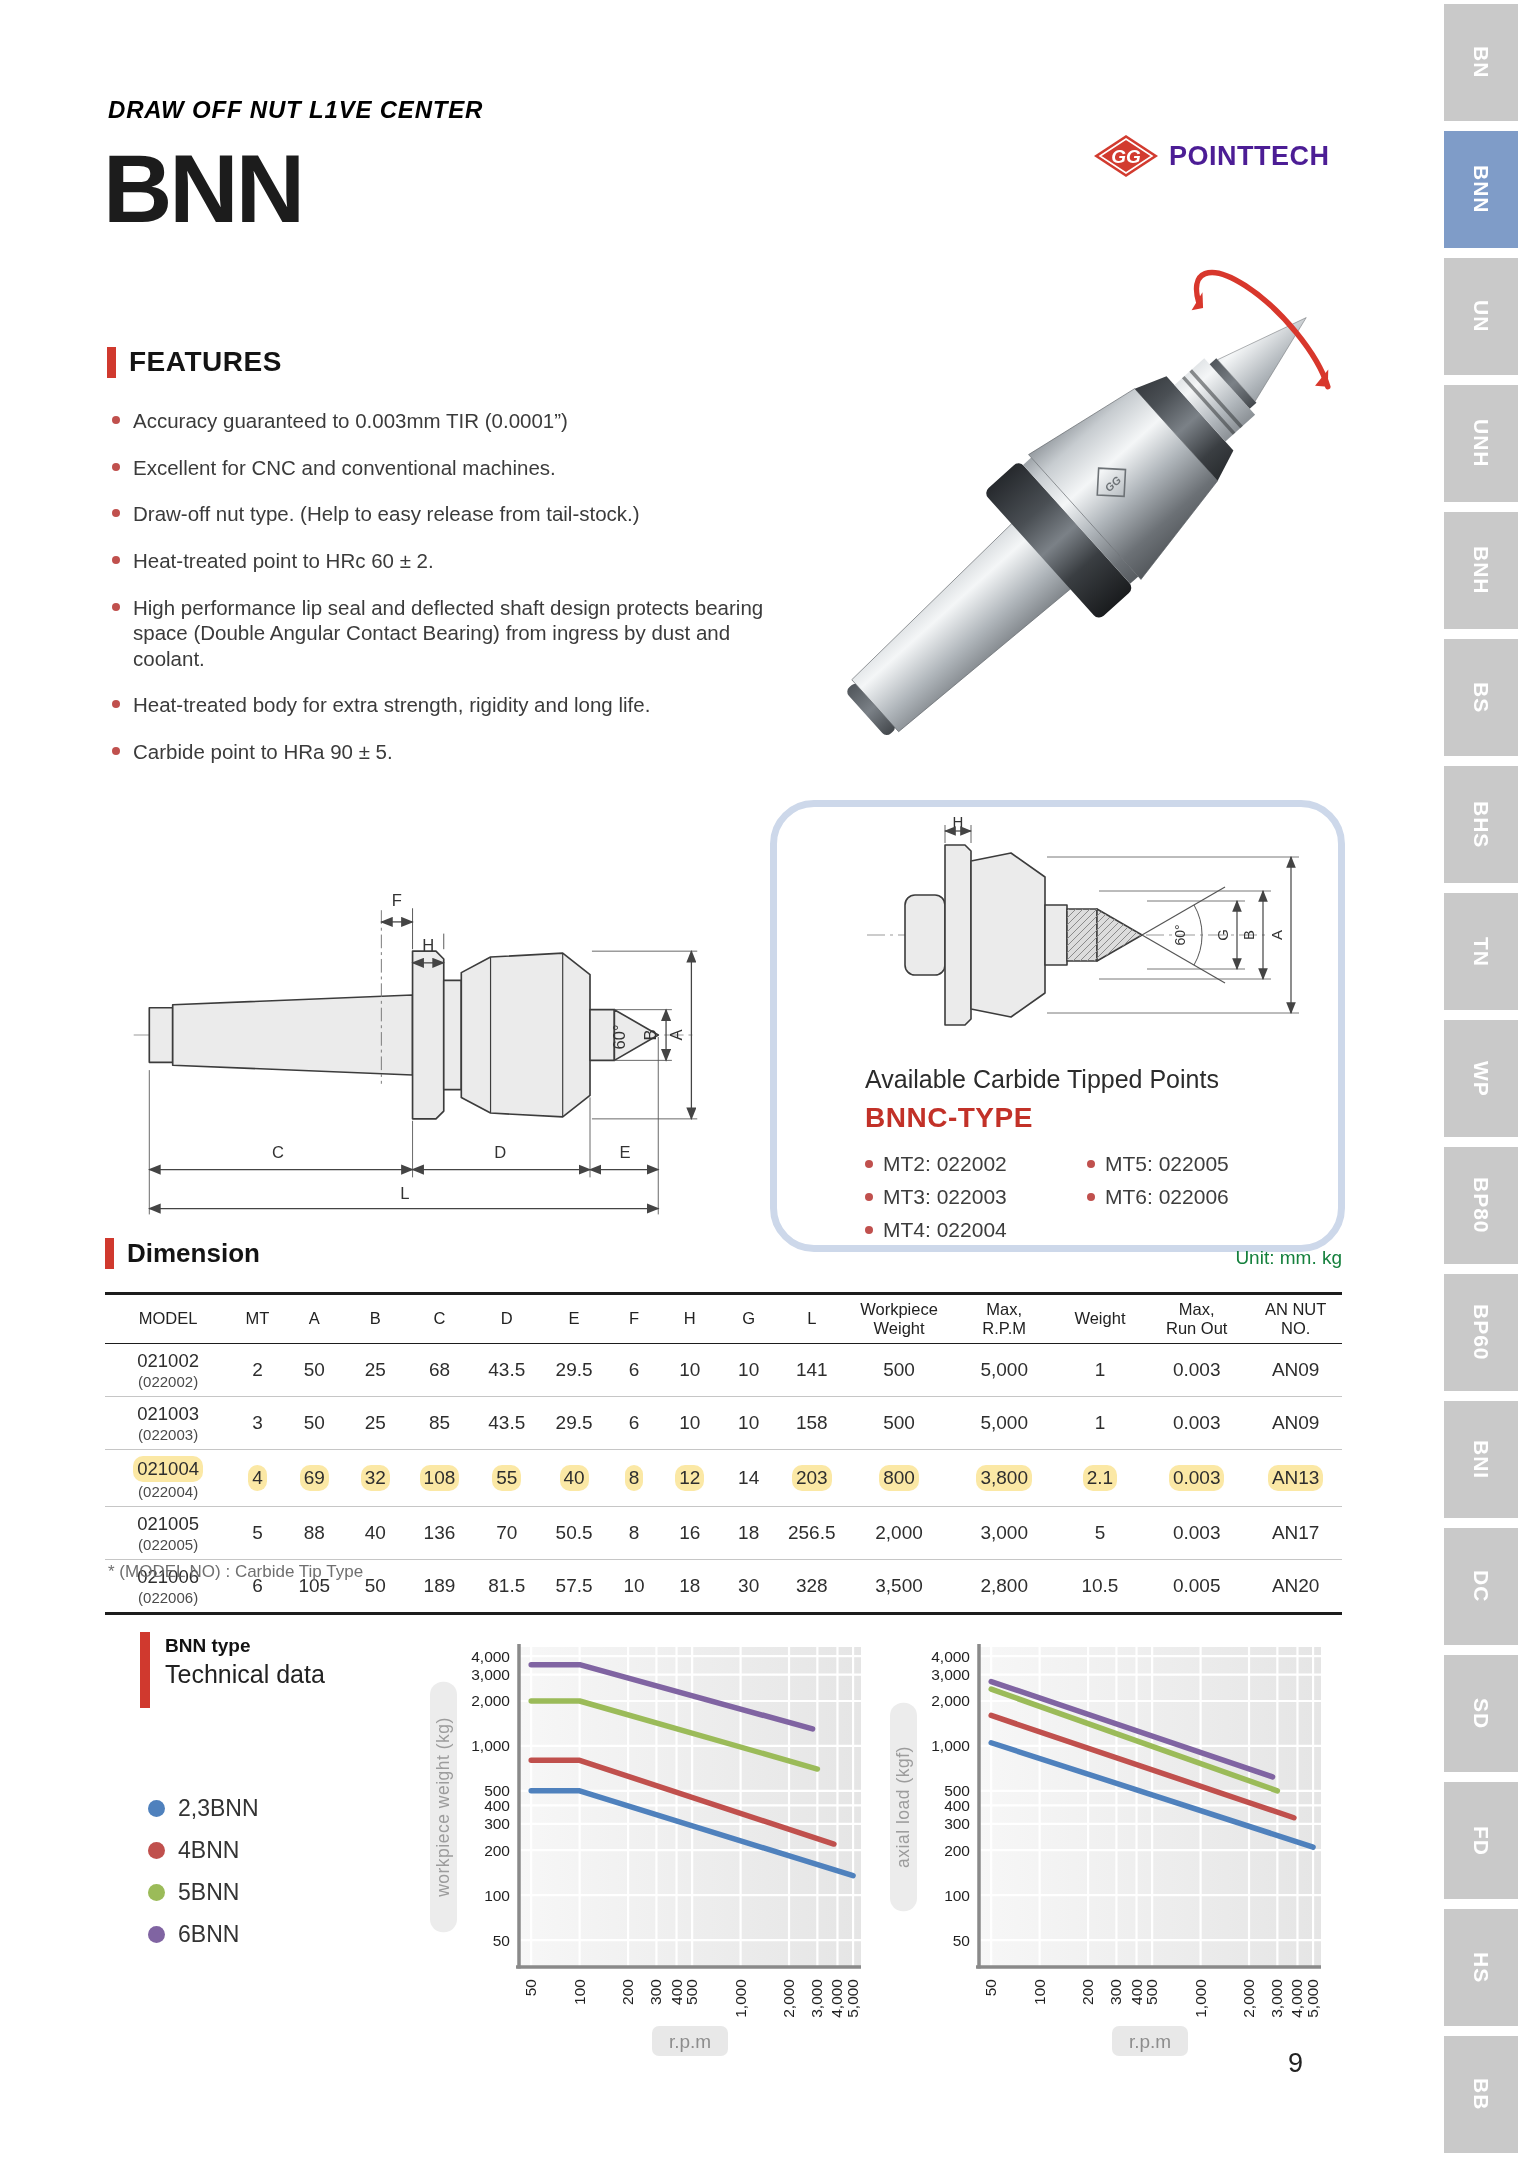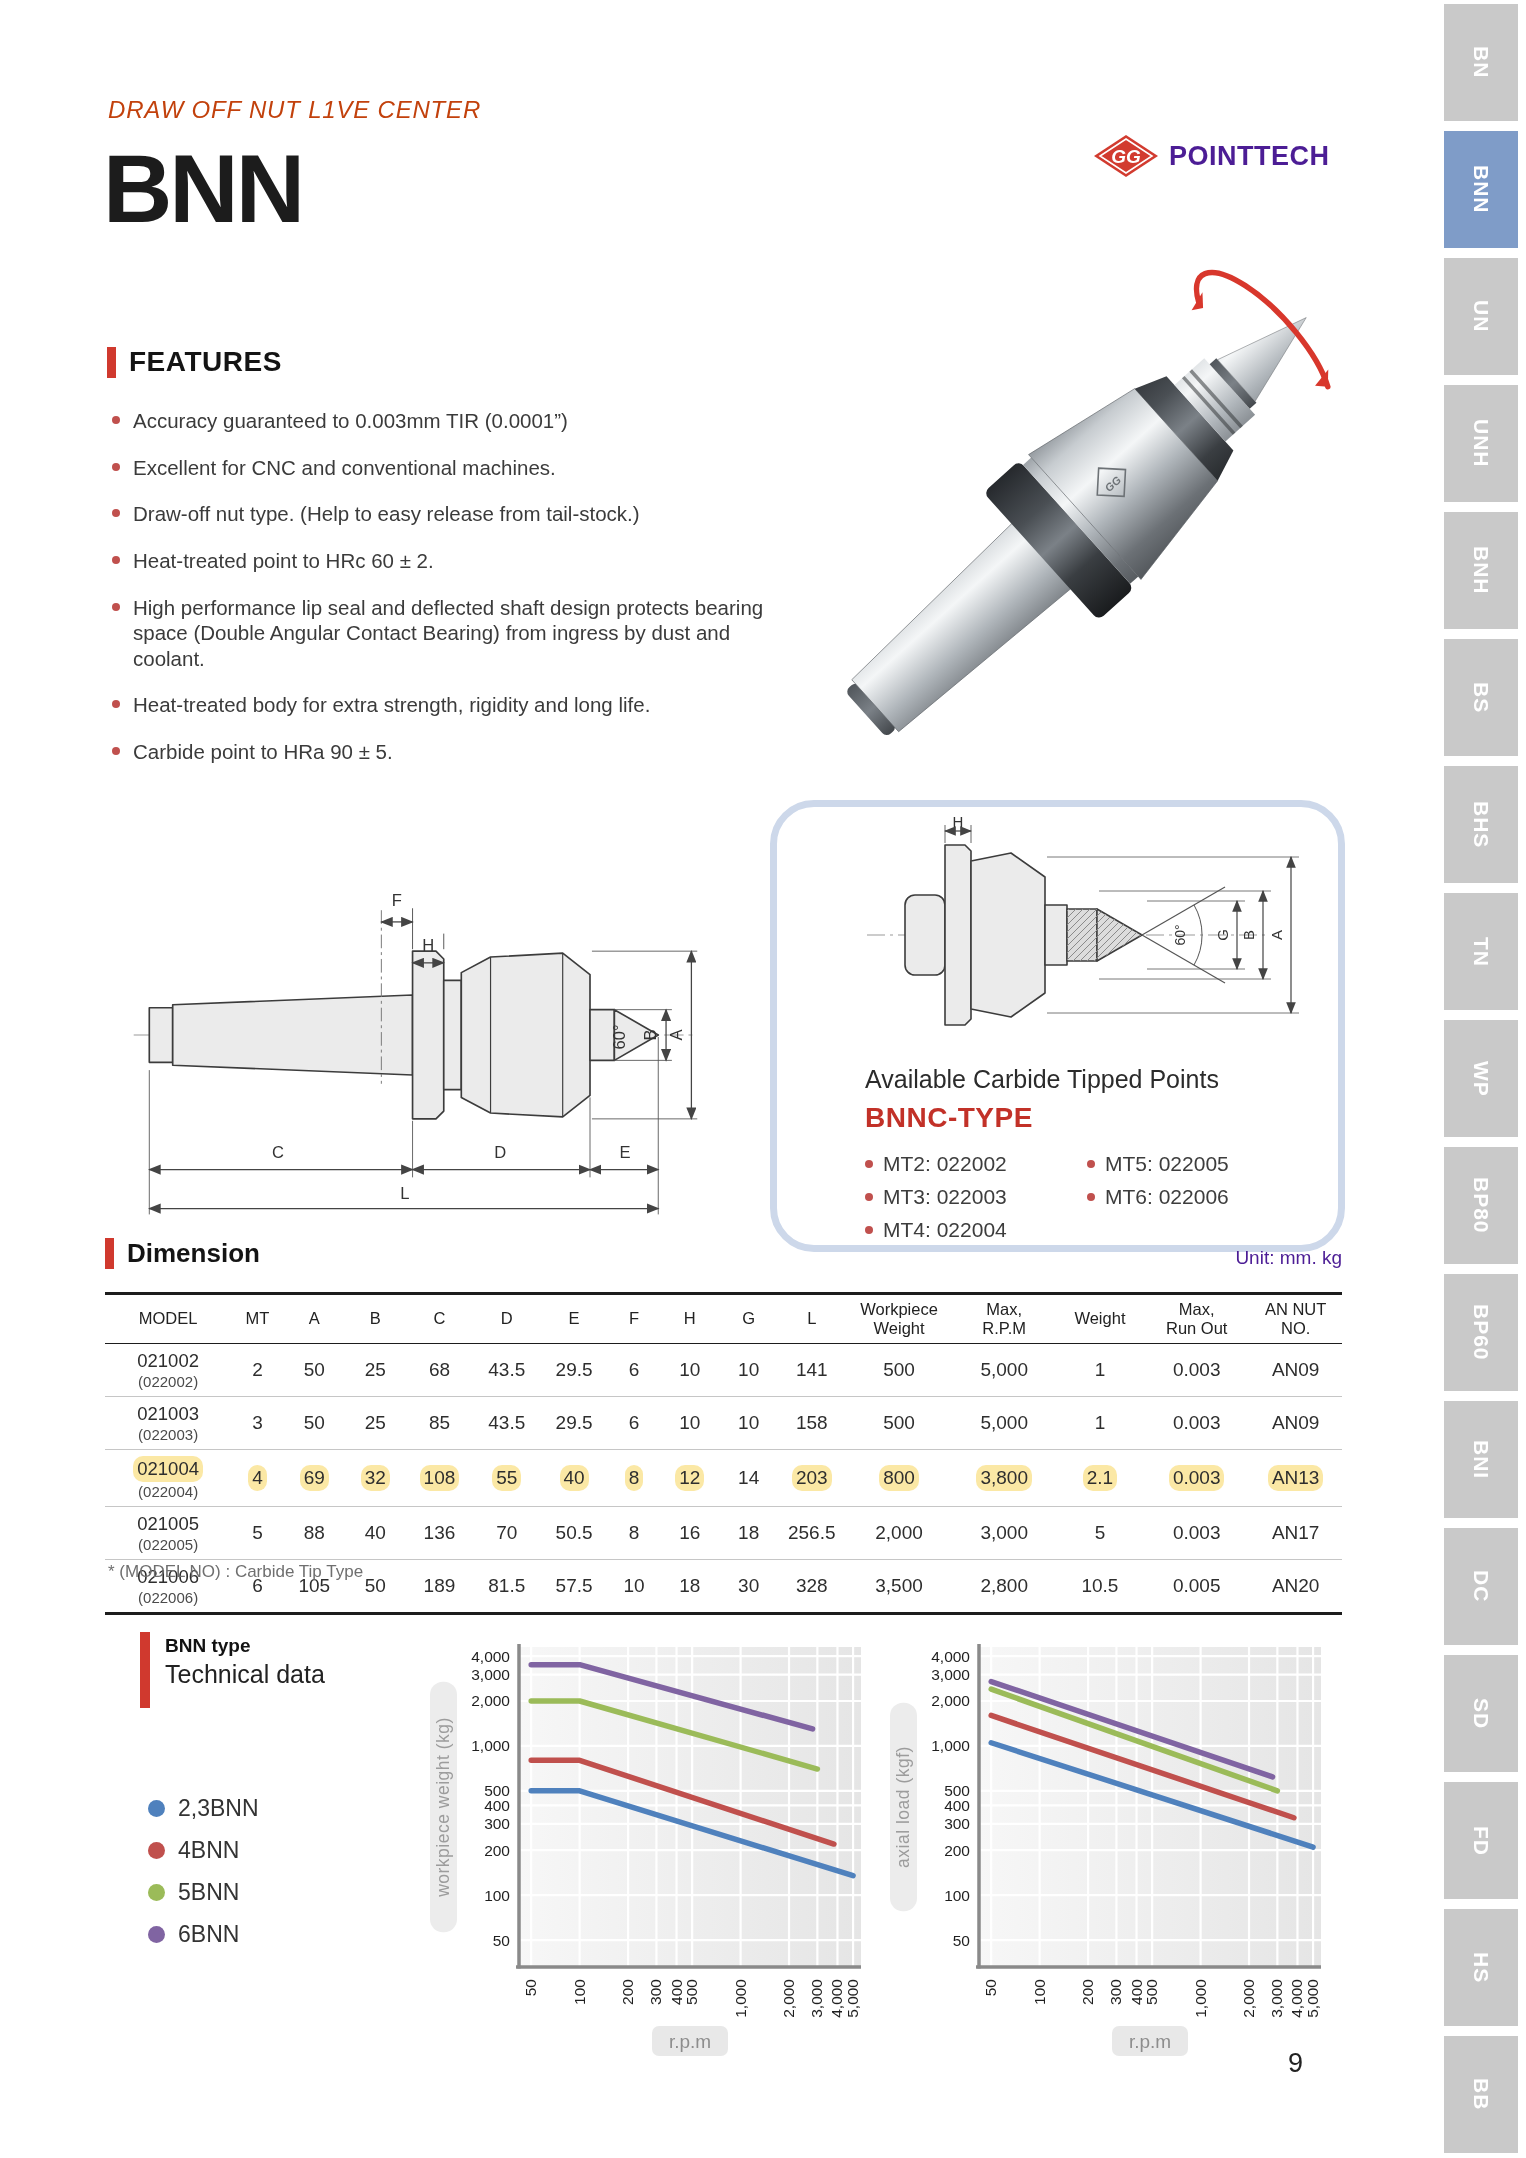--- a/index.html
+++ b/index.html
@@ -1,21 +1,21 @@
 <!DOCTYPE html>
 <html><head>
 <meta charset="utf-8">
 <style>
   html,body{margin:0;padding:0;background:#fff;}
   #page{position:relative;width:1526px;height:2158px;background:#ffffff;overflow:hidden;
         font-family:"Liberation Sans","DejaVu Sans",sans-serif;color:#2b2b2b;}
 
   
-  .subtitle{position:absolute;left:108px;top:96px;font-size:24px;font-weight:400;font-style:italic;
-            color:#c2410c;letter-spacing:.8px;text-align:right;}
+  .subtitle{position:absolute;left:108px;top:96px;font-size:24px;font-weight:700;font-style:italic;
+            color:#000000;letter-spacing:.8px;text-align:right;}
   .big-title{position:absolute;left:103px;top:134px;font-size:96px;font-weight:800;color:#1c1c1c;
              letter-spacing:-3px;}
   .logo{position:absolute;left:1093px;top:134px;display:flex;align-items:center;gap:10px;}
   .logo .word{font-size:27px;font-weight:800;color:#4c1d95;letter-spacing:.5px;}
 
   
   .sec-head{position:absolute;display:flex;align-items:center;gap:13px;text-align:center;}
   .redbar{width:9px;height:31px;background:#d0392e;}
   .sec-head .t{font-size:28px;font-weight:700;color:#141414;letter-spacing:.5px;}
 
@@ -30,21 +30,21 @@
   .cbox .title{position:absolute;left:88px;top:258px;font-size:25px;color:#2b2b2b;}
   .cbox .type{position:absolute;left:88px;top:295px;font-size:28px;font-weight:800;color:#c23128;letter-spacing:.5px;}
   .cbox ul{position:absolute;margin:0;padding:0;list-style:none;top:345px;}
   .cbox ul.colL{left:88px;} .cbox ul.colR{left:310px;}
   .cbox li{display:flex;gap:10px;font-size:21px;color:#3d3d3d;margin-bottom:9px;align-items:center;}
   .cbox .dot{width:8px;height:8px;border-radius:50%;background:#c0504d;}
 
   
   .dim-row{position:absolute;left:105px;top:1238px;width:1237px;display:flex;align-items:flex-end;}
   .dim-row .t{font-size:26px;font-weight:700;color:#141414;margin-left:13px;}
-  .dim-row .unit{margin-left:auto;font-size:19px;color:#4c1d95;}
+  .dim-row .unit{margin-left:auto;font-size:19px;color:#15803d;}
   table.dim{position:absolute;left:105px;top:1292px;width:1237px;border-collapse:collapse;table-layout:fixed;}
   table.dim th{font-size:16.5px;font-weight:500;color:#222;text-align:center;vertical-align:middle;
       padding:5px 2px;border-top:3px solid #1d1d1d;border-bottom:1.5px solid #1d1d1d;white-space:pre-line;line-height:1.15;}
   table.dim td{font-size:19px;color:#2e2e2e;text-align:center;vertical-align:middle;padding:6px 2px;
       border-bottom:1px solid #c6c6c6;}
   table.dim tr:last-child td{border-bottom:3px solid #1d1d1d;}
   td.model .m1{font-size:18.5px;} td.model .m2{font-size:15px;color:#4b4b4b;margin-top:1px;}
   .hl{background:#fbe8a5;border-radius:10px;padding:2px 4px;display:inline-block;}
   .footnote{position:absolute;left:108px;top:1562px;font-size:17px;color:#6f6f6f;}
 

